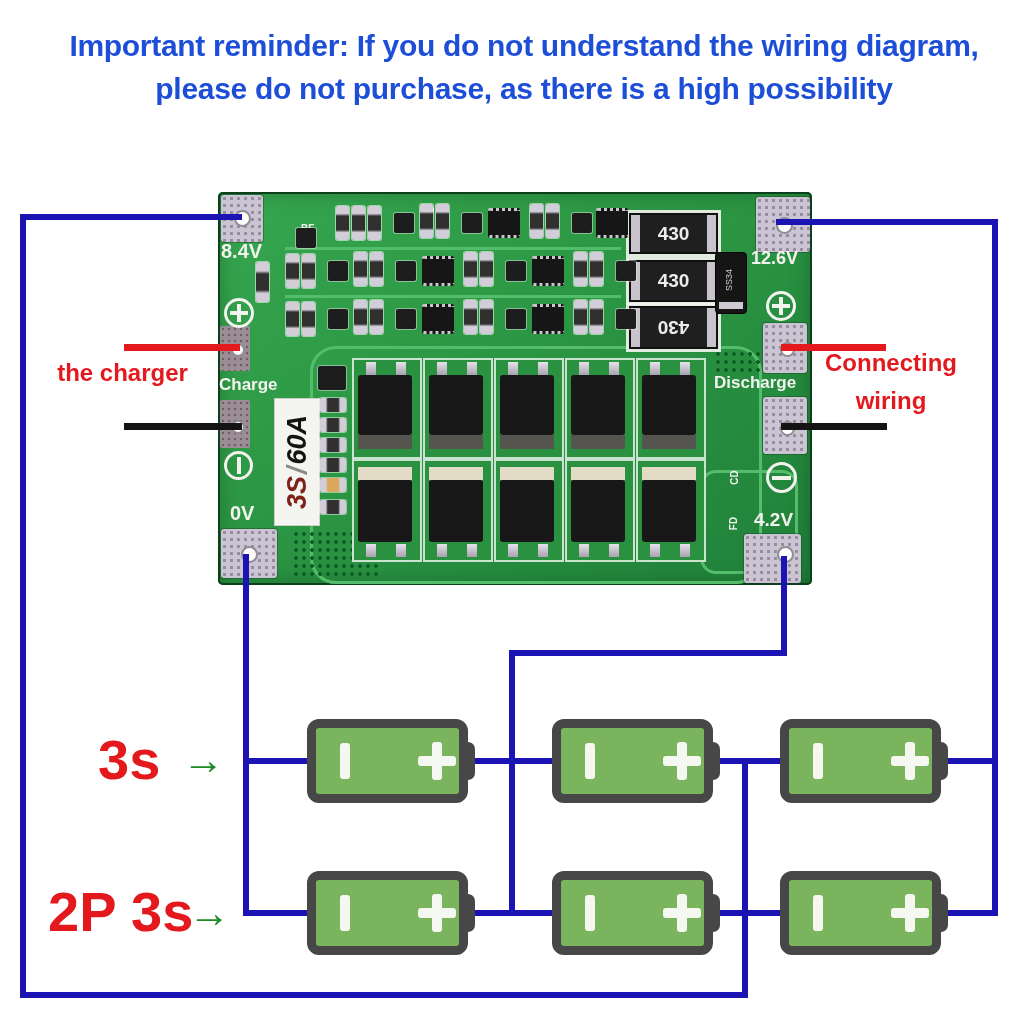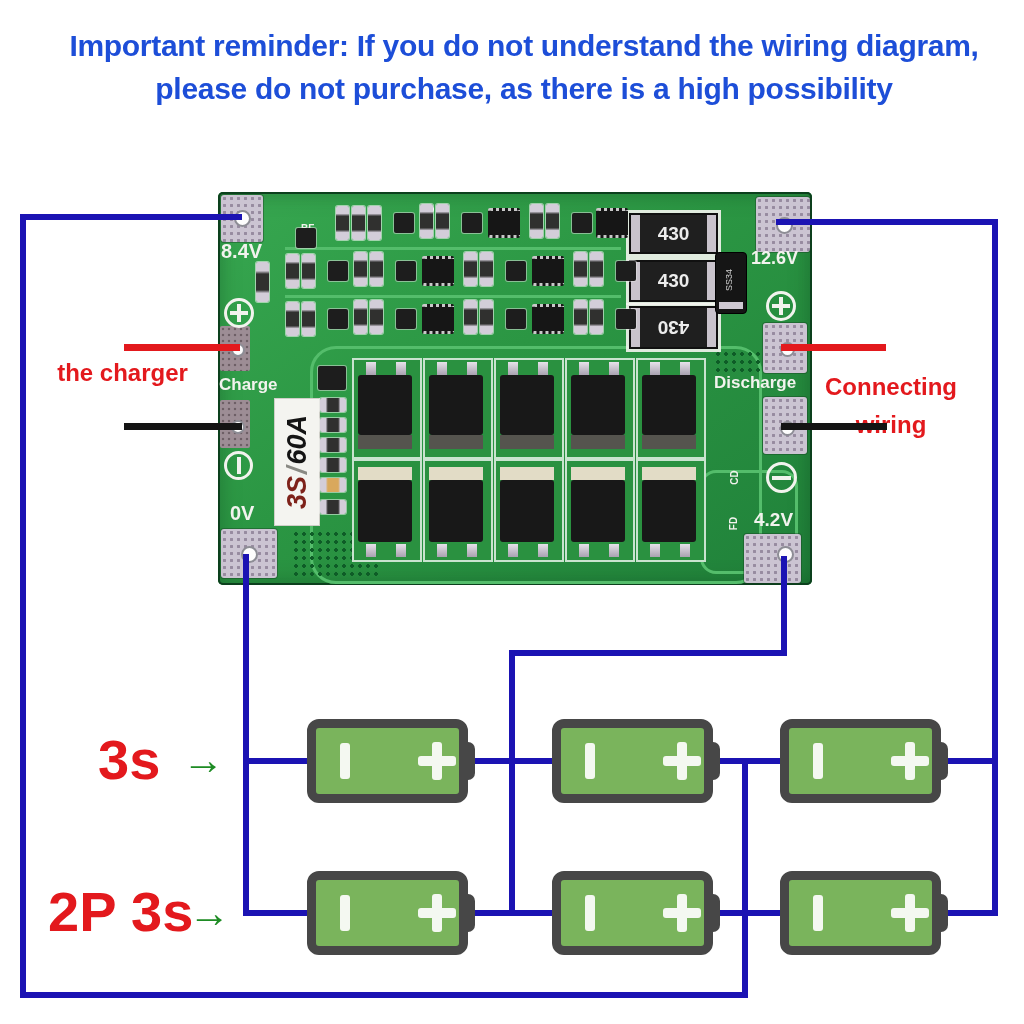--- a/index.html
+++ b/index.html
@@ -288,21 +288,21 @@
       <div class="tabL" style="top:6px"></div>
         <div class="body" style="top:19px;height:62px"></div>
       <div class="leg" style="left:12px;top:83px"></div>
         <div class="leg" style="left:42px;top:83px"></div>
     </div>
   </div>
 
   <div class="abs annot" style="left:30px;top:354px;width:185px">
     <div>the charger</div>
   </div>
-  <div class="abs annot" style="left:806px;top:368px;width:170px">
+  <div class="abs annot" style="left:806px;top:344px;width:170px">
     <div>Connecting</div>
     <div>wiring</div>
   </div>
 
   <div class="abs packlbl" style="left:98px;top:732px">3s</div>
   <div class="abs parrow" style="left:182px;top:739px">→</div>
   <div class="abs packlbl" style="left:48px;top:884px">2P 3s</div>
   <div class="abs parrow" style="left:188px;top:892px">→</div>
 
   <div class="abs battery" style="left:307px;top:719px">

